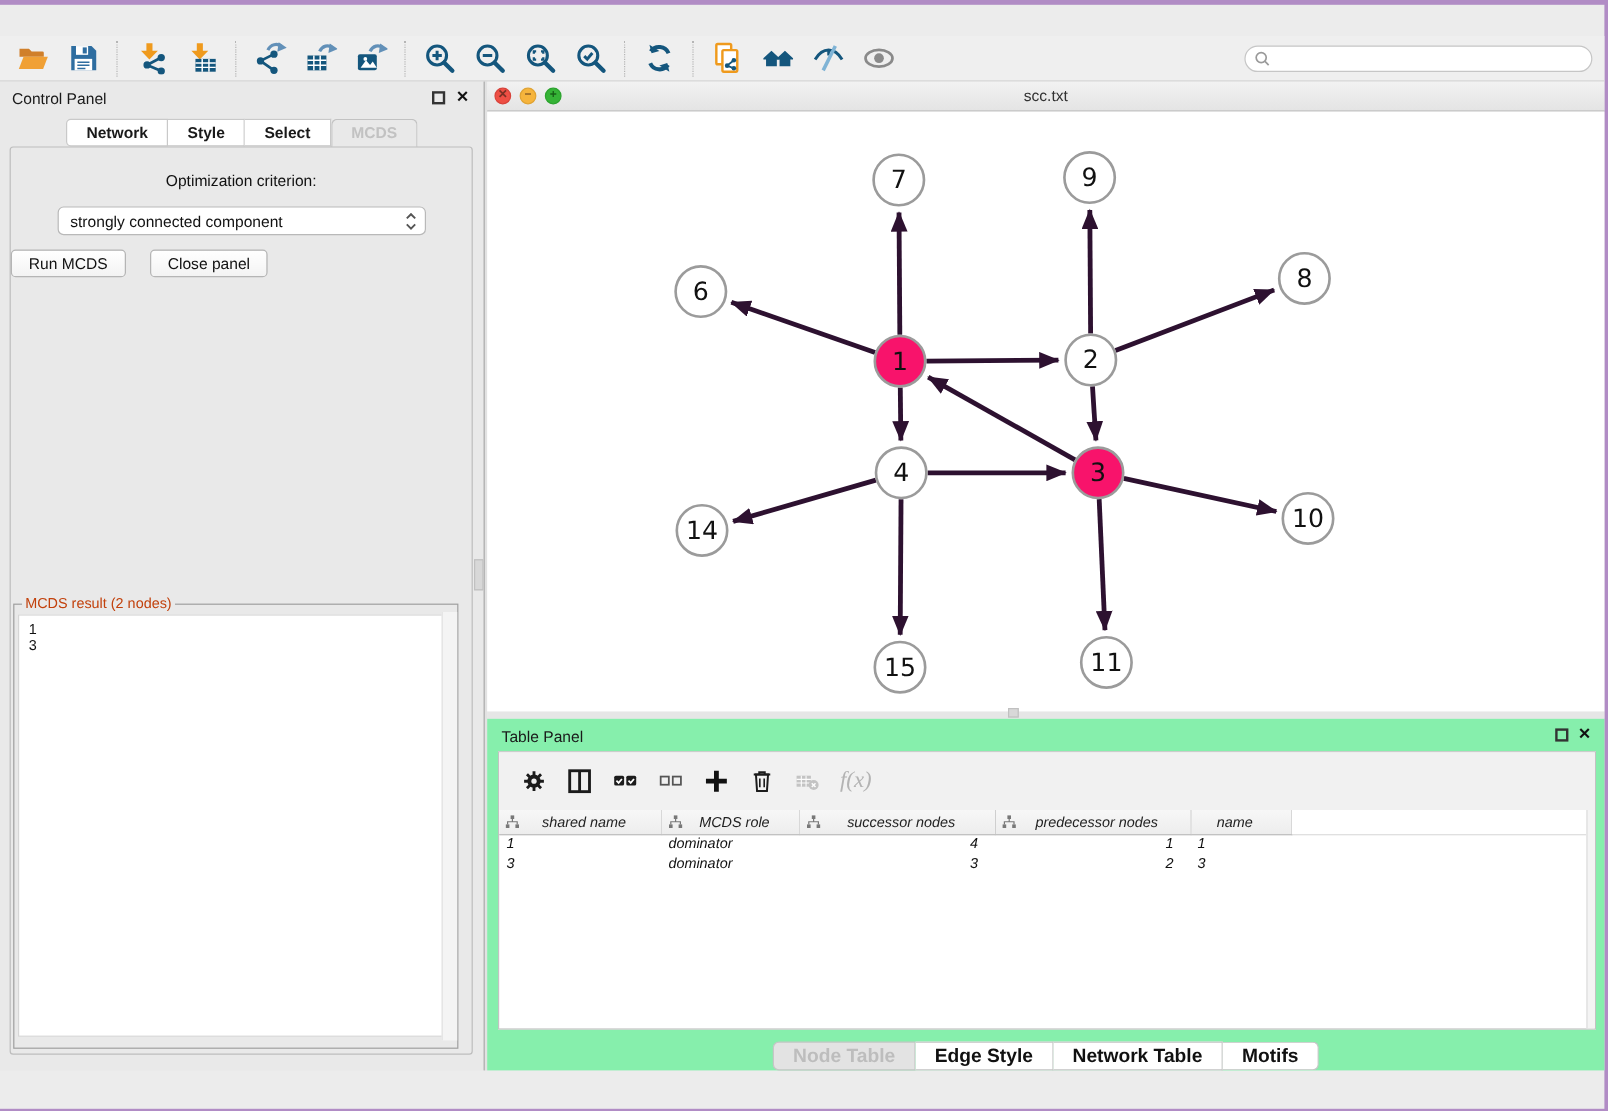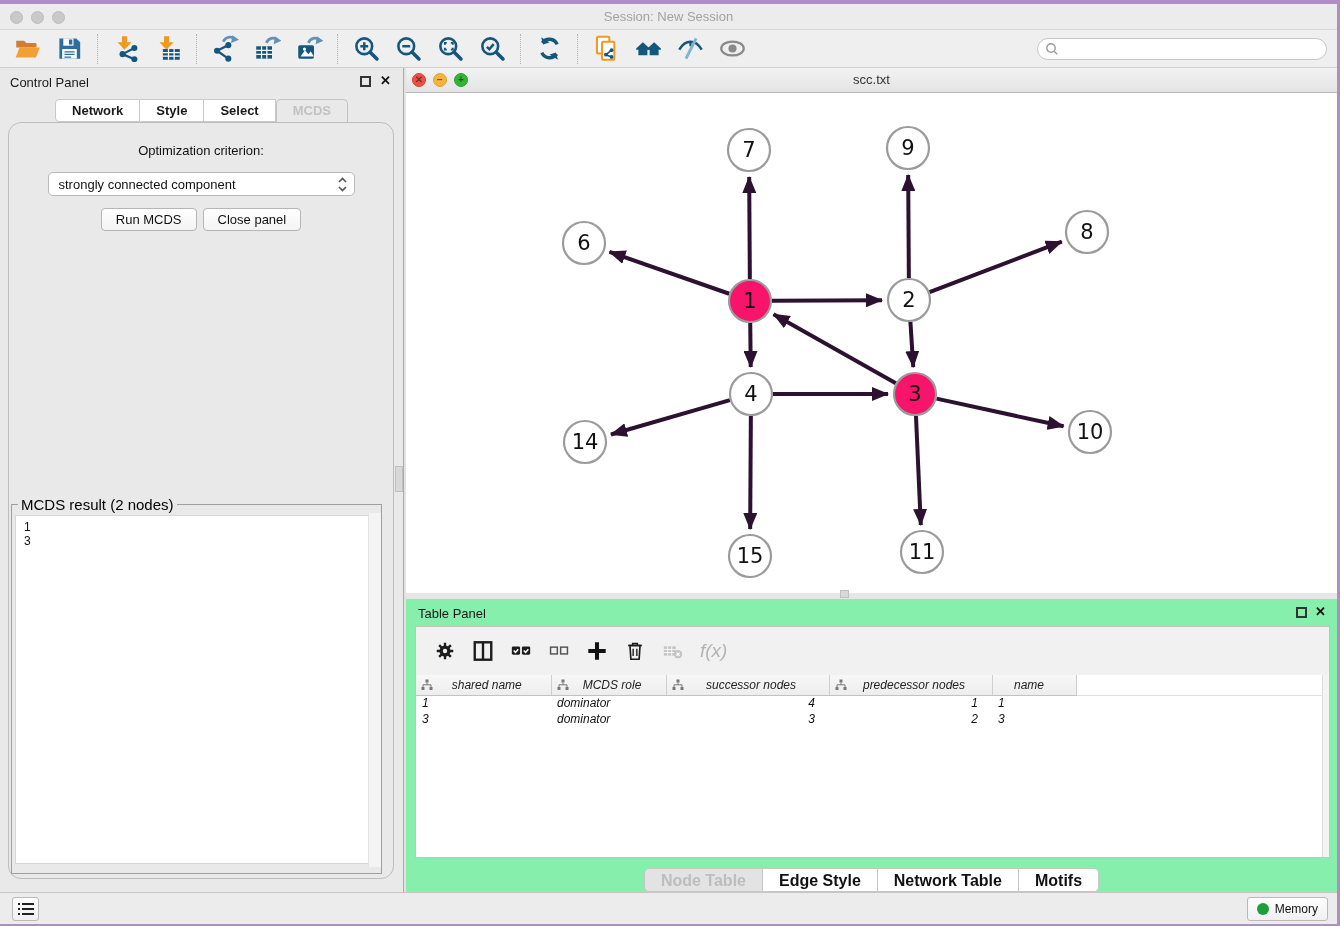--- a/index.html
+++ b/index.html
@@ -28,28 +28,28 @@
   .control-panel { position:absolute; top:0; left:0; width:403px; height:100%; background:#e9e9e9; }
   .cp-header { position:absolute; top:0; left:0; right:0; height:30px; }
   .cp-title { position:absolute; left:10px; top:7px; font-size:13px; color:#1a1a1a; }
   .panel-float { position:absolute; top:8px; width:11px; height:11px; border:2px solid #333; background:transparent; }
   .panel-close { position:absolute; top:5px; font-size:13px; font-weight:bold; color:#111; }
   .cp-header .panel-float { right:32px; } .cp-header .panel-close { right:12px; }
   .cp-tabs { position:absolute; top:31px; left:0; right:0; height:24px; display:flex; justify-content:center; }
   .cp-tab { background:#fff; border:1px solid #c9c9c9; border-left:none; font-size:13px; font-weight:600; color:#1a1a1a; padding:3px 16px 0 16px; height:23px; }
   .cp-tab:first-child { border-left:1px solid #c9c9c9; border-top-left-radius:4px; border-bottom-left-radius:4px; }
   .cp-tab.active { background:#e9e9e9; color:#c2c2c2; border-radius:5px 5px 0 0; border:1px solid #c2c2c2; border-bottom:1px solid #e9e9e9; height:24px; }
-  .cp-body { position:absolute; top:54px; left:8px; right:9px; bottom:13px; background:#e9e9e9; border:1px solid #bdbdbd; border-radius:13px; }
+  .cp-body { position:absolute; top:54px; left:8px; right:9px; bottom:13px; background:#e9e9e9; border:1px solid #bdbdbd; border-radius:3px; }
   .opt-label { margin-top:20px; text-align:center; font-size:13px; color:#111; }
   .dropdown { position:relative; margin:14px auto 0 auto; width:307px; height:24px; background:#fff; border:1px solid #b9b9b9; border-radius:5px; display:flex; align-items:center; padding-left:10px; font-size:13px; color:#111; }
   .dropdown .stepper { position:absolute; right:6px; top:3px; }
-  .btn-row { margin-top:12px; display:flex; justify-content:center; gap:6px; }
+  .btn-row { margin-top:12px; display:flex; gap:20px; }
   .pushbtn { background:linear-gradient(#ffffff,#f3f3f3); border:1px solid #b5b5b5; border-radius:4px; font-size:13px; color:#111; padding:3px 14px; height:23px; font-family:"Liberation Sans",sans-serif; }
   .result-fieldset { position:absolute; left:2px; right:11px; top:373px; bottom:4px; border:1px solid #9f9f9f; background:#e9e9e9; padding:0; }
-  .result-fieldset legend { font-size:15px; color:#000000; margin-left:6px; padding:0 3px; }
+  .result-fieldset legend { font-size:12px; color:#c2410c; margin-left:6px; padding:0 3px; }
   .result-box { position:absolute; left:3px; right:3px; top:2px; bottom:3px; background:#fff; border:1px solid #d6d6d6; font-size:12px; color:#111; padding:4px 0 0 8px; white-space:pre-line; }
   .result-scroll { position:absolute; right:0; top:0; bottom:0; width:13px; background:#f4f4f4; border-left:1px solid #e2e2e2; }
 
   
   .v-divider { position:absolute; top:0; left:403px; width:3px; height:100%; background:#e2e2e2; border-left:1px solid #ababab; }
   .v-divider .handle { position:absolute; top:398px; left:-9px; width:8px; height:26px; background:#d8d8d8; border:1px solid #c0c0c0; }
   .right-col { position:absolute; top:0; left:406px; right:0; height:100%; }
 
   
   .network-window { position:absolute; top:0; left:0; right:0; height:525px; }
@@ -68,21 +68,21 @@
   
   .table-panel { position:absolute; top:531px; left:0; right:0; bottom:0; background:#86efac; }
   .tp-header { position:absolute; top:0; left:0; right:0; height:27px; }
   .tp-title { position:absolute; left:12px; top:7px; font-size:13px; color:#1a1a1a; }
   .tp-header .panel-float { right:30px; } .tp-header .panel-close { right:11px; }
   .tp-container { position:absolute; top:27px; left:9px; right:7px; height:232px; background:#fff; border:1px solid #c2c2c2; }
   .tp-toolbar { position:absolute; top:0; left:0; right:0; height:48px; background:#f1f1f1; display:flex; align-items:center; padding-left:10px; }
   .tp-btn { width:28px; height:28px; margin:0 5px; display:flex; align-items:center; justify-content:center; }
   .tp-btn svg { width:22px; height:22px; }
   .tp-btn.disabled { opacity:.85; }
-  .fx-label { font-family:Liberation Sans, sans-serif; font-style:italic; font-size:19px; color:#b3b3b3; margin-left:8px; }
+  .fx-label { font-family:Liberation Serif, serif; font-style:italic; font-size:19px; color:#b3b3b3; margin-left:8px; }
   .node-table { position:absolute; top:48px; left:0; right:7px; bottom:0; overflow:hidden;font-style:italic; }
   table.grid { border-collapse:collapse; width:100%; table-layout:fixed; }
   table.grid th { height:20px; background:linear-gradient(#f7f7f7,#ededed); border-bottom:1px solid #c2c2c2; border-right:1px solid #cfcfcf; font-size:12px; font-weight:normal; color:#222; position:relative; }
   table.grid th .th-inner { display:flex; align-items:center; height:100%; }
   table.grid th .tree-ic { margin-left:5px; }
   table.grid th .th-label { flex:1; text-align:center; padding-right:10px; }
   table.grid td { height:16px; font-size:12px; color:#111; padding:0 6px; }
   td.al { text-align:left; } td.ar { text-align:right; padding-right:14px !important; }
   .tbl-scroll { position:absolute; top:48px; right:0; bottom:0; width:7px; background:#f4f4f4; border-left:1px solid #ddd; }
   .tp-tabs { position:absolute; top:269px; left:0; right:0; display:flex; justify-content:center; }
@@ -97,28 +97,20 @@
   .sb-left { left:12px; width:27px; }
   .sb-right { right:9px; padding:0 9px; font-size:12px; color:#111; gap:6px; }
   .mem-dot { width:12px; height:12px; border-radius:50%; background:#1f9e3c; }
 </style>
 </head>
 <body>
 
 <div class="frame">
   <div class="window">
 
-    <div class="titlebar">
-      <div class="lights">
-        <div class="light-gray"></div>
-        <div class="light-gray"></div>
-        <div class="light-gray"></div>
-      </div>
-      <div class="win-title">Session: New Session</div>
-    </div>
 
     <div class="toolbar">
       <div id="toolbar-icons" style="display:flex;align-items:center;">
           <div class="tbtn">
             <svg viewBox="0 0 24 24">
               <path d="M2 5h7l2 2h8a1 1 0 011 1v3H2z" fill="#d07f2a"></path>
               <path d="M1.5 20l3.5-9h18l-3.5 9z" fill="#f0a035"></path>
             </svg>
           </div>
           <div class="tbtn">
@@ -504,33 +496,15 @@
               <div class="tp-tab active">Node Table</div>
               <div class="tp-tab">Edge Style</div>
               <div class="tp-tab">Network Table</div>
               <div class="tp-tab">Motifs</div>
             </div>
         </div>
 
       </div>
     </div>
 
-    <div class="statusbar">
-      <div class="sb-btn sb-left">
-        <svg width="18" height="16" viewBox="0 0 18 16">
-          <g fill="#222">
-              <rect x="1" y="2" width="2" height="2"></rect>
-              <rect x="5" y="2" width="12" height="2"></rect>
-              <rect x="1" y="7" width="2" height="2"></rect>
-              <rect x="5" y="7" width="12" height="2"></rect>
-              <rect x="1" y="12" width="2" height="2"></rect>
-              <rect x="5" y="12" width="12" height="2"></rect>
-            </g>
-        </svg>
-      </div>
-      <div class="sb-btn sb-right">
-        <span class="mem-dot"></span>
-        <span>Memory</span>
-      </div>
-    </div>
 
   </div>
 </div>
 
 </body></html>

